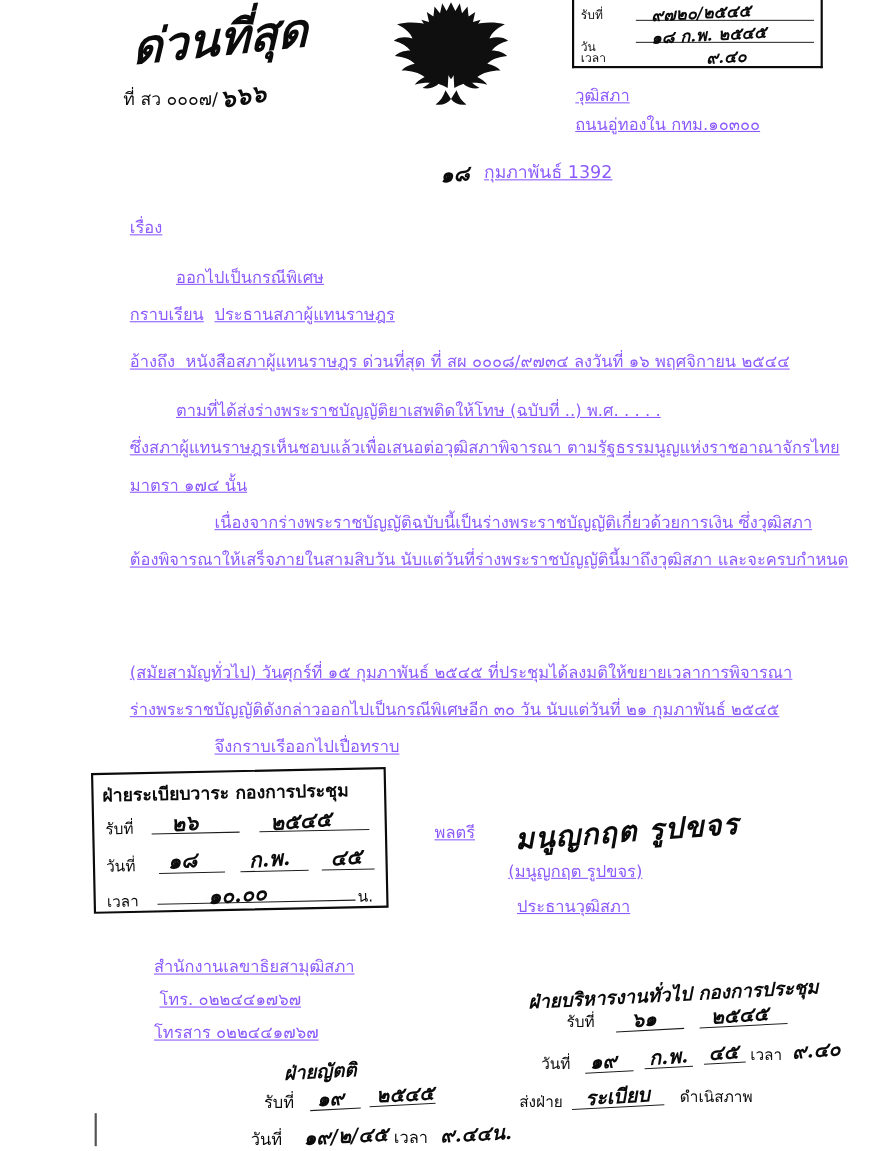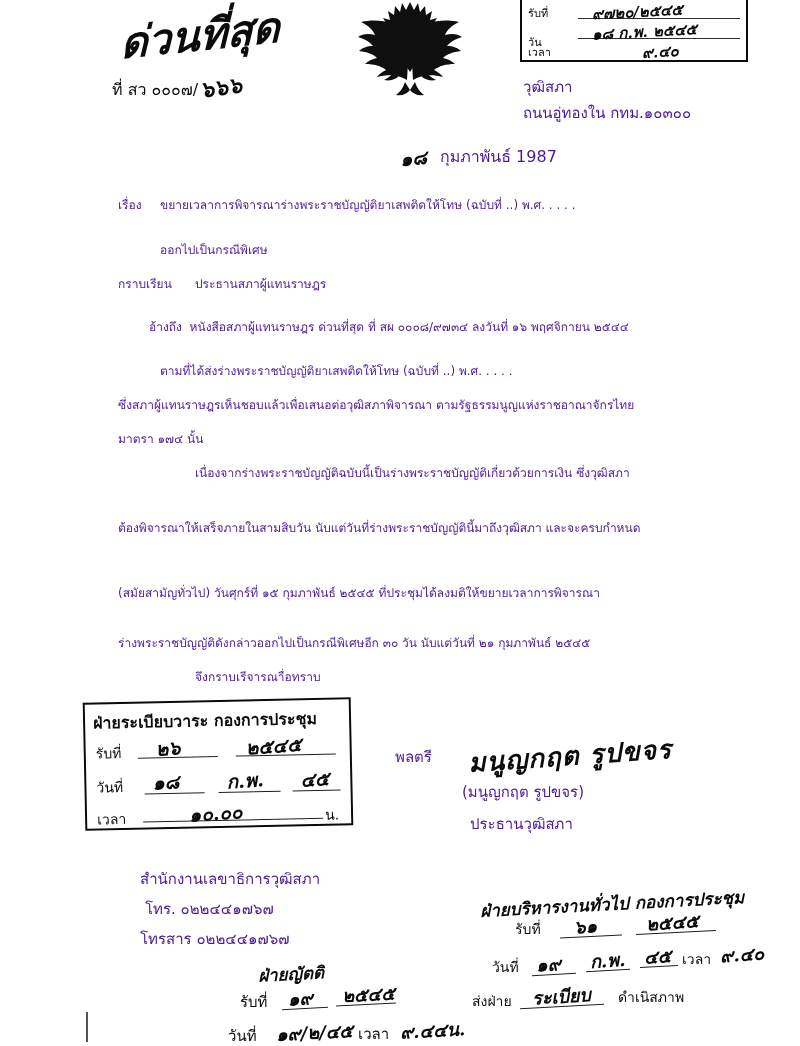--- a/index.html
+++ b/index.html
@@ -20,22 +20,23 @@
     width: 800px;
     height: 1046px;
     background: #fdfdfd;
     filter: contrast(1.05);
   }
   
   .t {
     position: absolute;
     white-space: pre;
     font-family: "DejaVu Sans", sans-serif;
-    color: #4c1d95;
+    color: #8b5cf6;
     line-height: 1.25;
+    text-decoration: underline;
   }
 
   
   .urgent {
     position: absolute;
     left: 120px;
     top: 2px;
     font-size: 42px;
     font-family: "DejaVu Serif", serif;
     font-style: italic;
@@ -110,21 +111,21 @@
     left: 400px; top: 143px;
     font-family: "DejaVu Serif", serif;
     font-style: italic;
     font-size: 19px;
     font-weight: bold;
     transform: rotate(-5deg);
   }
   .date-rest { left: 440px; top: 147px; font-size: 16px; }
 
   
-  .p { position: absolute; font-size: 12px; white-space: pre; text-align: right; }
+  .p { position: absolute; font-size: 15px; white-space: pre; text-align: right; }
 
   
   .sig-line { position: absolute; font-size: 15px; }
   .sig-hand {
     position: absolute;
     left: 468px; top: 735px;
     font-family: "DejaVu Serif", serif;
     font-style: italic;
     font-size: 26px;
     font-weight: bold;
@@ -241,39 +242,38 @@
     <div class="val" style="left:70px; top:20px;">๑๘ ก.พ. ๒๕๔๕</div>
 
     <div class="row" style="top:43px;">เวลา</div>
     <div class="val" style="left:120px; top:40px;">๙.๔๐</div>
   </div>
 
   <div class="t addr1">วุฒิสภา</div>
   <div class="t addr2">ถนนอู่ทองใน กทม.๑๐๓๐๐</div>
 
   <div class="date-hand">๑๘</div>
-  <div class="t date-rest">กุมภาพันธ์ 1987</div>
+  <div class="t date-rest">กุมภาพันธ์ 1392</div>
 
   <div class="t p" style="left:118px; top:198px;">เรื่อง</div>
-  <div class="t p" style="left:160px; top:198px;">ขยายเวลาการพิจารณาร่างพระราชบัญญัติยาเสพติดให้โทษ (ฉบับที่ ..) พ.ศ. . . . .</div>
   <div class="t p" style="left:160px; top:243px;">ออกไปเป็นกรณีพิเศษ</div>
 
   <div class="t p" style="left:118px; top:277px;">กราบเรียน</div>
   <div class="t p" style="left:195px; top:277px;">ประธานสภาผู้แทนราษฎร</div>
 
-  <div class="t p" style="left:118px; top:320px;margin-left:31px;">อ้างถึง  หนังสือสภาผู้แทนราษฎร ด่วนที่สุด ที่ สผ ๐๐๐๘/๙๗๓๔ ลงวันที่ ๑๖ พฤศจิกายน ๒๕๔๔</div>
+  <div class="t p" style="left:118px; top:320px;">อ้างถึง  หนังสือสภาผู้แทนราษฎร ด่วนที่สุด ที่ สผ ๐๐๐๘/๙๗๓๔ ลงวันที่ ๑๖ พฤศจิกายน ๒๕๔๔</div>
 
   <div class="t p" style="left:118px; top:398px;">ซึ่งสภาผู้แทนราษฎรเห็นชอบแล้วเพื่อเสนอต่อวุฒิสภาพิจารณา ตามรัฐธรรมนูญแห่งราชอาณาจักรไทย</div>
   <div class="t p" style="left:160px; top:364px;">ตามที่ได้ส่งร่างพระราชบัญญัติยาเสพติดให้โทษ (ฉบับที่ ..) พ.ศ. . . . .</div>
   <div class="t p" style="left:118px; top:432px;">มาตรา ๑๗๔ นั้น</div>
   <div class="t p" style="left:195px; top:466px;">เนื่องจากร่างพระราชบัญญัติฉบับนี้เป็นร่างพระราชบัญญัติเกี่ยวด้วยการเงิน ซึ่งวุฒิสภา</div>
-  <div class="t p" style="left:118px; top:521px;">ต้องพิจารณาให้เสร็จภายในสามสิบวัน นับแต่วันที่ร่างพระราชบัญญัตินี้มาถึงวุฒิสภา และจะครบกำหนด</div>
-  <div class="t p" style="left:118px; top:586px;">(สมัยสามัญทั่วไป) วันศุกร์ที่ ๑๕ กุมภาพันธ์ ๒๕๔๕ ที่ประชุมได้ลงมติให้ขยายเวลาการพิจารณา</div>
+  <div class="t p" style="left:118px; top:500px;">ต้องพิจารณาให้เสร็จภายในสามสิบวัน นับแต่วันที่ร่างพระราชบัญญัตินี้มาถึงวุฒิสภา และจะครบกำหนด</div>
+  <div class="t p" style="left:118px; top:602px;">(สมัยสามัญทั่วไป) วันศุกร์ที่ ๑๕ กุมภาพันธ์ ๒๕๔๕ ที่ประชุมได้ลงมติให้ขยายเวลาการพิจารณา</div>
   <div class="t p" style="left:118px; top:636px;">ร่างพระราชบัญญัติดังกล่าวออกไปเป็นกรณีพิเศษอีก ๓๐ วัน นับแต่วันที่ ๒๑ กุมภาพันธ์ ๒๕๔๕</div>
-  <div class="t p" style="left:195px; top:670px;">จึงกราบเรีจารณาื่อทราบ</div>
+  <div class="t p" style="left:195px; top:670px;">จึงกราบเรีออกไปเปื่อทราบ</div>
 
   <div class="t sig-line" style="left:395px; top:748px;">พลตรี</div>
   <div class="sig-hand">มนูญกฤต รูปขจร</div>
   <div class="t sig-line" style="left:462px; top:783px;">(มนูญกฤต รูปขจร)</div>
   <div class="t sig-line" style="left:470px; top:815px;">ประธานวุฒิสภา</div>
 
   <div class="stamp-left">
     <div class="title">ฝ่ายระเบียบวาระ  กองการประชุม</div>
     <div class="lbl" style="top:38px;">รับที่</div>
     <div class="dash" style="left:52px; top:54px; width:80px;"></div>
@@ -288,21 +288,21 @@
     <div class="hw" style="left:66px; top:64px;">๑๘</div>
     <div class="hw" style="left:140px; top:64px;">ก.พ.</div>
     <div class="hw" style="left:214px; top:64px;">๔๕</div>
 
     <div class="lbl" style="top:104px;">เวลา</div>
     <div class="dash" style="left:56px; top:118px; width:180px;"></div>
     <div class="hw" style="left:102px; top:96px;">๑๐.๐๐</div>
     <div class="lbl2" style="left:238px; top:104px;">น.</div>
   </div>
 
-  <div class="t office" style="left:140px; top:870px;">สำนักงานเลขาธิการวุฒิสภา</div>
+  <div class="t office" style="left:140px; top:870px;">สำนักงานเลขาธิยสามุฒิสภา</div>
   <div class="t office" style="left:145px; top:900px;">โทร. ๐๒๒๔๔๑๗๖๗</div>
   <div class="t office" style="left:140px; top:930px;">โทรสาร ๐๒๒๔๔๑๗๖๗</div>
 
   <div class="stamp-br" style="left:470px; top:890px; width:300px; height:130px;">
     <div class="hw" style="left:10px; top:0px; font-size:17px; transform:rotate(-3deg);">ฝ่ายบริหารงานทั่วไป กองการประชุม</div>
     <div class="lbl" style="left:45px; top:28px;">รับที่</div>
     <div class="dash" style="left:90px; top:46px; width:62px; transform:rotate(-3deg);"></div>
     <div class="dash" style="left:166px; top:42px; width:80px; transform:rotate(-3deg);"></div>
     <div class="hw" style="left:104px; top:22px;">๖๑</div>
     <div class="hw" style="left:176px; top:18px;">๒๕๔๕</div>

